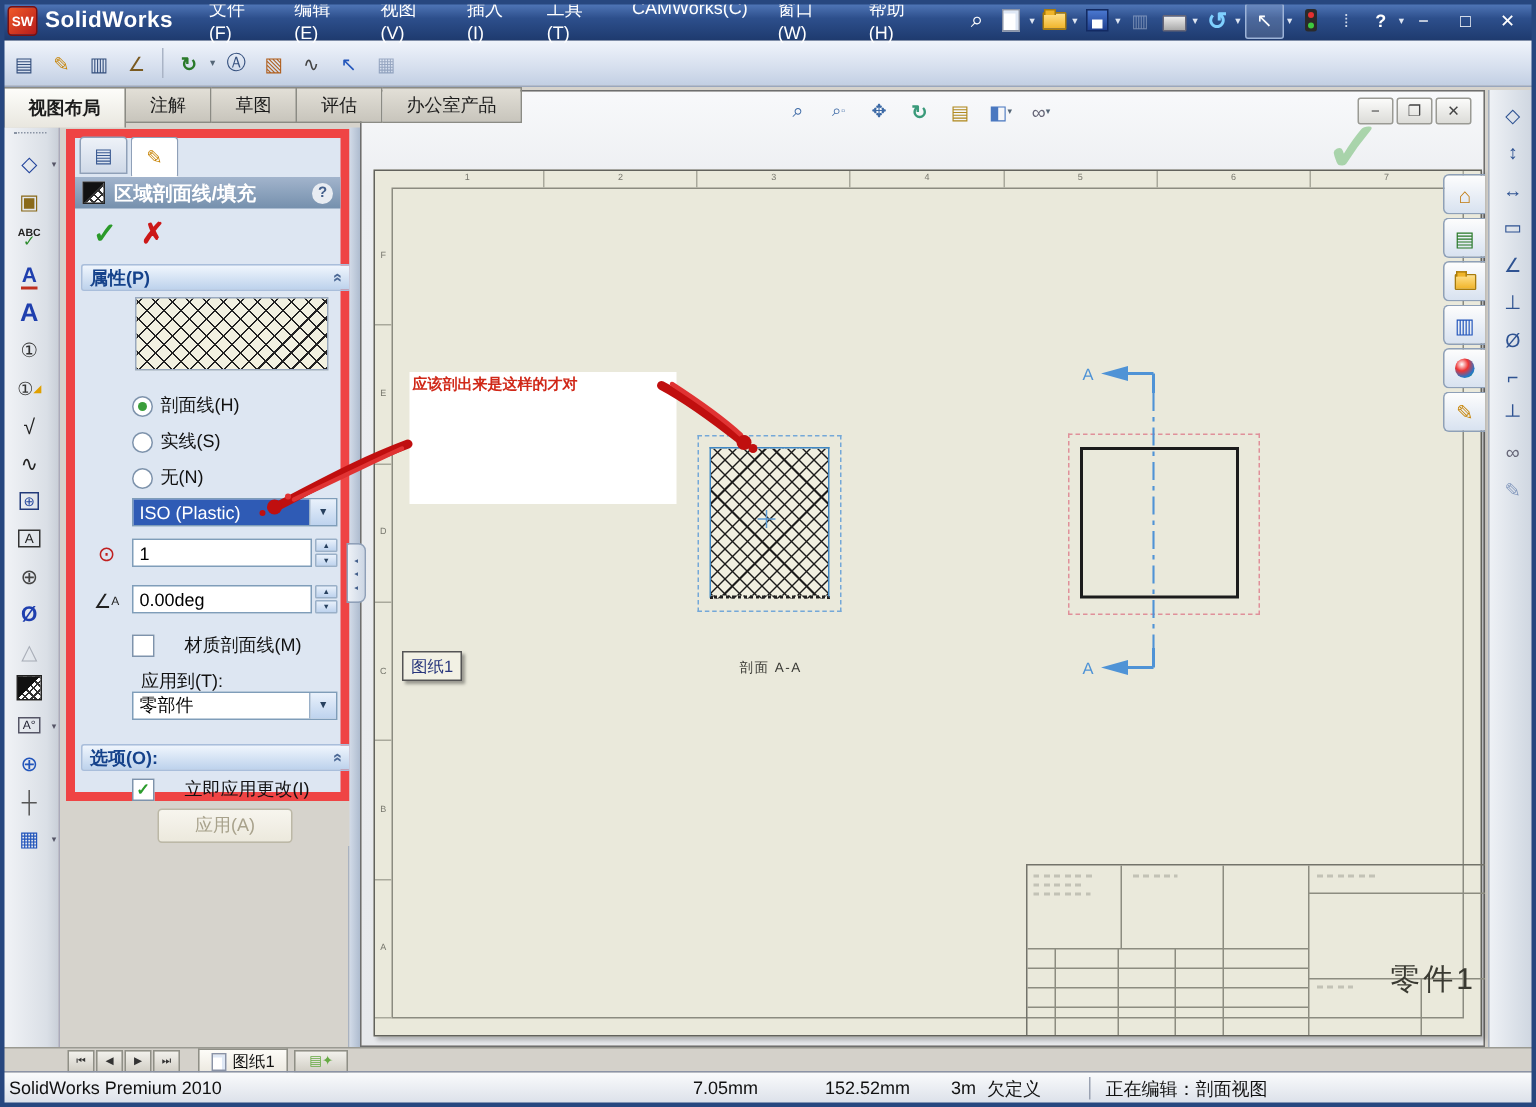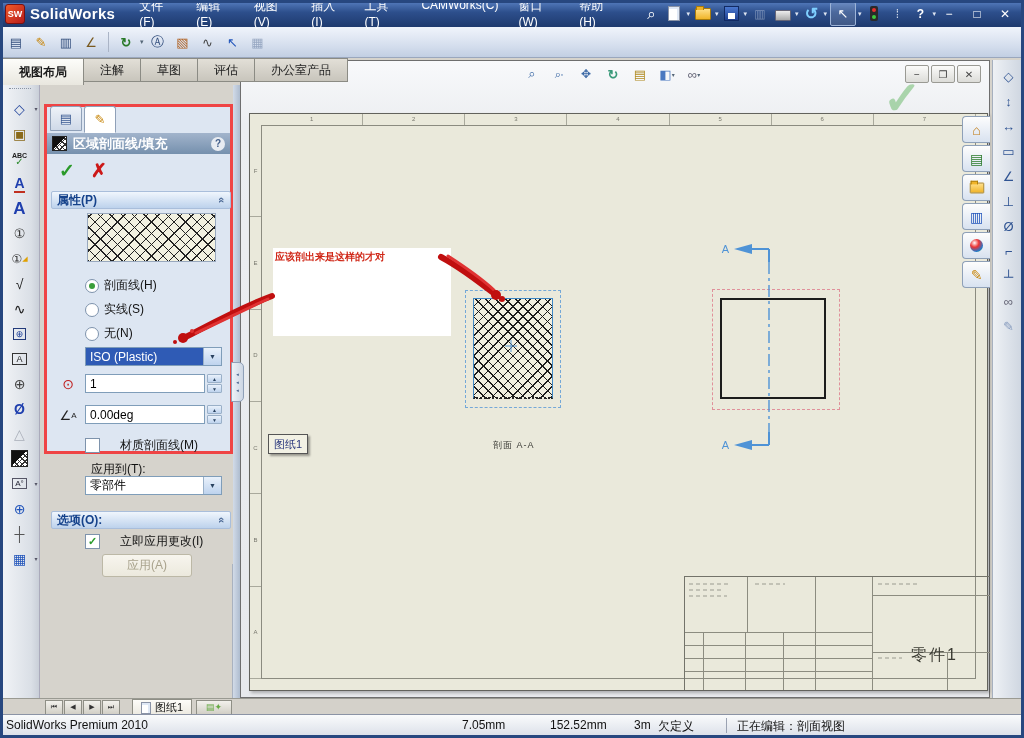--- a/index.html
+++ b/index.html
@@ -49,21 +49,21 @@
     border-right:1px solid #aab;display:flex;flex-direction:column;align-items:center;padding-top:3px;box-sizing:border-box;z-index:8}
   #left-tools .grip{width:22px;height:3px;border-top:1px dotted #8a94a4;margin-bottom:4px}
   .lt{width:28px;height:25px;display:flex;align-items:center;justify-content:center;font-size:14px;color:#23459c;border-radius:2px;position:relative}
   .lt .dd{position:absolute;right:-4px;top:9px;font-size:6px;color:#556}
   .lt.gray{color:#a9aeb8}
   .hatchsw{width:15px;height:15px;border:1px solid #222;background:
      linear-gradient(135deg,#111 0 49%,transparent 50%),
      repeating-linear-gradient(45deg,#333 0 1px,transparent 1px 4px),
      repeating-linear-gradient(-45deg,#333 0 1px,transparent 1px 4px);background-color:#fff}
   
-  #pm{left:44px;top:104px;width:189px;height:350px;background:#dde6f2;border:3px solid #ef4444;box-sizing:border-box;z-index:7}
+  #pm{left:44px;top:86px;width:189px;height:448px;background:#dde6f2;border:6px solid #ef4444;box-sizing:border-box;z-index:7}
   #pm-tabs{position:absolute;left:3px;top:-1px;display:flex;gap:2px}
   .pmtab{width:30px;height:23px;display:flex;align-items:center;justify-content:center;
     background:linear-gradient(#eef2f8,#cfd9e8);border:1px solid #8fa0b8;border-radius:3px 3px 0 0;font-size:13px;color:#3a5a92}
   .pmtab.active{background:#fff;height:25px;border-bottom:1px solid #fff}
   #pm-header{position:absolute;left:0;top:26px;width:100%;height:21px;display:flex;align-items:center;gap:6px;padding:0 5px;box-sizing:border-box;
     background:linear-gradient(#a2b4cc,#7590ad);color:#fff;font-weight:bold;font-size:13px}
   #pm-header .q{margin-left:auto;width:14px;height:14px;border-radius:50%;background:#e8ecf2;color:#44608c;
     display:flex;align-items:center;justify-content:center;font-size:10px;font-weight:bold}
   .okx{position:absolute;top:52px;font-size:19px;font-weight:bold}
   .grp-h{position:absolute;left:4px;width:180px;height:18px;display:flex;align-items:center;padding:0 5px;box-sizing:border-box;
@@ -118,21 +118,21 @@
     background-image:repeating-linear-gradient(45deg,#1a1a1a 0 1px,transparent 1px 7px),repeating-linear-gradient(-45deg,#1a1a1a 0 1px,transparent 1px 7px)}
   #section-label{position:absolute;left:252px;top:378px;font-size:9px;color:#3a3a35;letter-spacing:1px}
   #sheet-tag{position:absolute;left:27px;top:373px;width:38px;height:18px;background:#f2f1e4;border:1px solid #555;
     box-shadow:2px 2px 2px rgba(0,0,0,.35);display:flex;align-items:center;justify-content:center;font-size:11px;color:#28367c}
   #rview-border{position:absolute;left:471px;top:228px;width:126px;height:119px;border:1px dashed #e0909a}
   #rview-square{position:absolute;left:479px;top:237px;width:106px;height:101px;border:2px solid #1c1c1c;box-sizing:border-box}
   .conf{position:absolute;font-size:46px;font-weight:bold;pointer-events:none}
   
   #tblock{position:absolute;left:443px;top:515px;width:305px;height:113px;border-left:1px solid #73736a;border-top:1px solid #73736a}
   .tl-line{position:absolute;background:#8c8c80}
-  #tb-part{position:absolute;right:32px;bottom:24px;font-size:16px;color:#3a3a32;letter-spacing:2px}
+  #tb-part{position:absolute;right:6px;bottom:24px;font-size:20px;color:#3a3a32;letter-spacing:2px}
   .scrib{position:absolute;background:repeating-linear-gradient(90deg,#b8b8ac 0 4px,transparent 4px 7px);height:2px;opacity:.8}
   
   #taskpane{left:962px;top:116px;width:28px;display:flex;flex-direction:column;gap:2px;z-index:5}
   .tp{width:27px;height:25px;display:flex;align-items:center;justify-content:center;font-size:14px;
     background:linear-gradient(#fdfdfd,#d8e2f0);border:1px solid #8ea0b8;border-right:none;border-radius:4px 0 0 4px}
   #right-dock{left:992px;top:60px;width:32px;height:638px;background:linear-gradient(90deg,#eef1f5,#ccd4df);
     border-left:1px solid #a6b0bf;display:flex;flex-direction:column;align-items:center;padding-top:6px;box-sizing:border-box;gap:4px;z-index:4}
   .rd{width:24px;height:21px;display:flex;align-items:center;justify-content:center;font-size:13px;color:#2f5392;border-radius:2px}
   
   #sheetbar{left:0;top:698px;width:1024px;height:16px;background:#d4d1ca;border-top:1px solid #9a9a92;display:flex;align-items:center;z-index:11}

